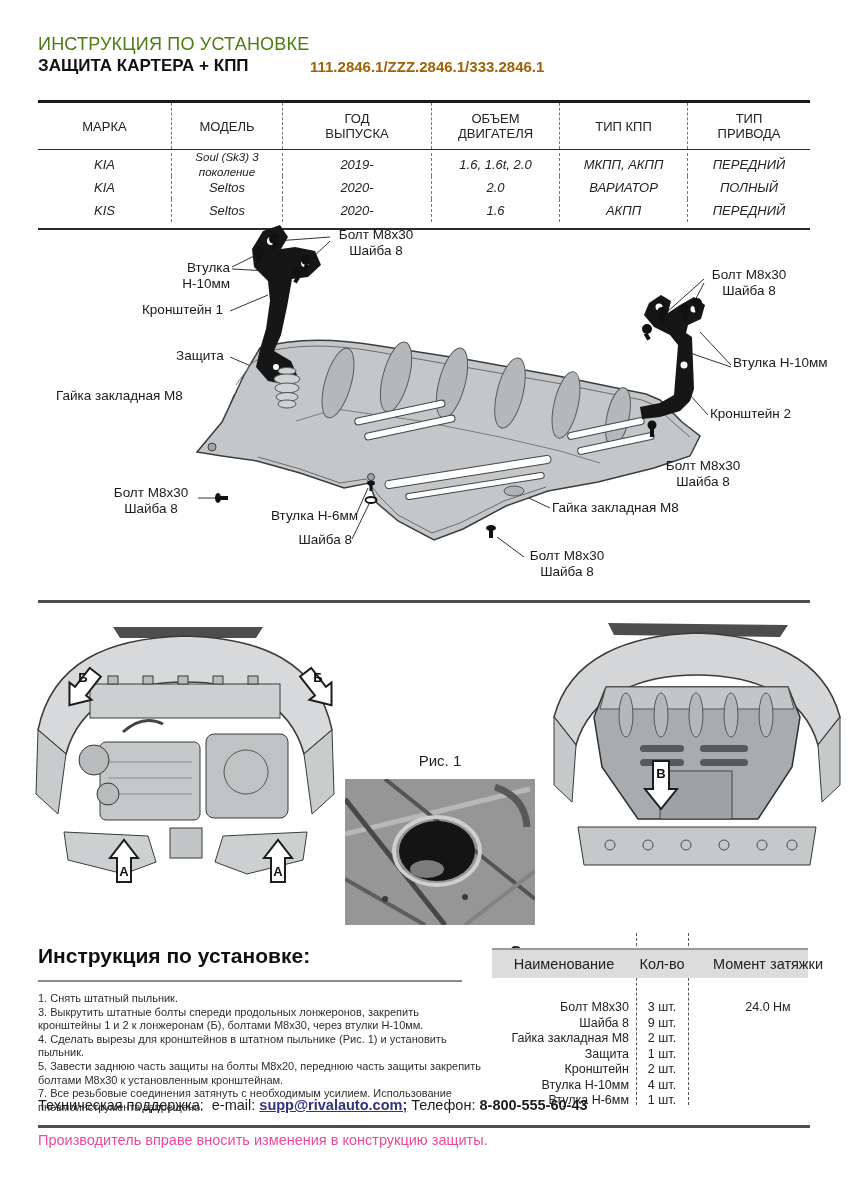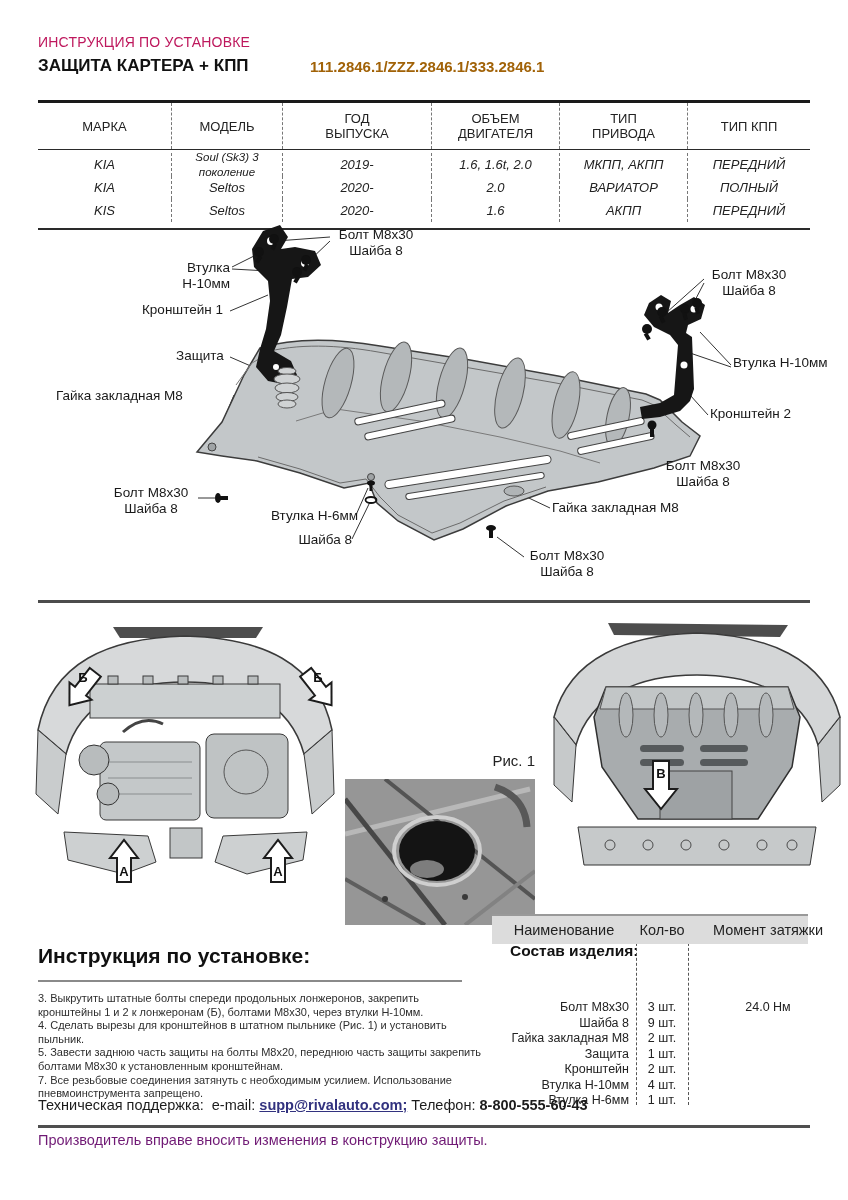--- a/index.html
+++ b/index.html
@@ -3,21 +3,21 @@
 <meta charset="utf-8">
 <style>
   html,body{margin:0;padding:0;}
   body{
     width:848px;height:1200px;position:relative;background:#ffffff;
     font-family:"Liberation Sans",sans-serif;color:#1a1a1a;overflow:hidden;
   }
   .abs{position:absolute;}
 
   
-  .hdr-line1{left:38px;top:34px;font-size:14px;letter-spacing:.2px;color:#be185d;}
+  .hdr-line1{left:38px;top:34px;font-size:18px;letter-spacing:.2px;color:#4d7c0f;}
   .hdr-line2{left:38px;top:56px;font-size:17px;font-weight:bold;color:#111;}
   .hdr-part{left:310px;top:58px;font-size:15px;font-weight:bold;color:#a16207;}
 
   
   .vtable{left:38px;top:100px;width:772px;border-top:3px solid #1a1a1a;border-bottom:2px solid #2a2a2a;}
   .vrow{display:grid;grid-template-columns:134px 111px 149px 128px 128px 122px;}
   .vhead{border-bottom:1.5px solid #2a2a2a;}
   .vcell{display:flex;align-items:center;justify-content:center;text-align:center;
          font-size:13px;line-height:15px;color:#222;border-right:1px dashed #777;
          white-space:pre-line;padding:2px 1px;}
@@ -28,66 +28,66 @@
 
   
   .dlabel{position:absolute;font-size:13.5px;line-height:15.5px;color:#191919;}
   .c{text-align:center;}
   .r{text-align:right;}
 
   
   .divider{left:38px;top:600px;width:772px;height:2.5px;background:#4c4c4c;}
 
   
-  .fig-caption{left:345px;top:752px;width:190px;text-align:right;font-size:15px;color:#222;}
+  .fig-caption{left:345px;top:752px;width:190px;text-align:center;font-size:15px;color:#222;}
 
   
   .inst-title{left:38px;top:944px;font-size:21px;font-weight:bold;color:#111;}
   .inst-rule{left:38px;top:980px;width:424px;height:2px;background:#8a8a8a;}
   .inst-list{left:38px;top:992px;width:446px;font-size:11px;line-height:13.6px;color:#2e2e2e;}
   .inst-list p{margin:0 0 0 0;}
 
   
   .parts-title{left:510px;top:942px;font-size:15.5px;font-weight:bold;color:#111;}
   .pdash{top:933px;height:172px;width:0;border-left:1.5px dashed #555;}
-  .phead{left:492px;top:914px;width:316px;height:28px;background:#dcdcdc;border-top:2px solid #999;
+  .phead{left:492px;top:948px;width:316px;height:28px;background:#dcdcdc;border-top:2px solid #999;
          display:grid;grid-template-columns:144px 52px 160px;}
   .phead div{display:flex;align-items:center;justify-content:center;font-size:14.5px;color:#222;}
   .prows{left:492px;top:1000px;width:356px;}
   .prow{display:grid;grid-template-columns:144px 52px 160px;height:15.5px;font-size:12.5px;color:#222;}
   .pname{text-align:right;padding-right:7px;}
   .pqty{text-align:center;}
   .ptq{text-align:center;}
 
   
   .foot-rule{left:38px;top:1125px;width:772px;height:2.5px;background:#4f4f4f;}
-  .foot-1{left:38px;top:1132px;font-size:14.5px;color:#701a75;}
+  .foot-1{left:38px;top:1132px;font-size:14.5px;color:#ec4899;}
   .foot-2{left:38px;top:1097px;font-size:14.5px;color:#1c1c1c;}
   .email-link{color:#32327f;font-weight:bold;text-decoration:underline;}
   .phone{font-weight:bold;}
   svg text{font-family:"Liberation Sans",sans-serif;}
 </style>
 </head>
 <body>
 
 <div class="abs hdr-line1">ИНСТРУКЦИЯ ПО УСТАНОВКЕ</div>
 <div class="abs hdr-line2">ЗАЩИТА КАРТЕРА + КПП</div>
 <div class="abs hdr-part">111.2846.1/ZZZ.2846.1/333.2846.1</div>
 
 <div class="abs vtable">
   <div class="vrow vhead">
     <div class="vcell">МАРКА</div>
     <div class="vcell">МОДЕЛЬ</div>
     <div class="vcell">ГОД
 ВЫПУСКА</div>
     <div class="vcell">ОБЪЕМ
 ДВИГАТЕЛЯ</div>
+    <div class="vcell">ТИП КПП</div>
     <div class="vcell">ТИП
 ПРИВОДА</div>
-    <div class="vcell">ТИП КПП</div>
   </div>
   <div class="vbody">
     <div class="vrow">
       <div class="vcell">KIA</div>
       <div class="vcell" style="font-size:11.5px">Soul (Sk3) 3 поколение</div>
       <div class="vcell">2019-</div>
       <div class="vcell">1.6, 1.6t, 2.0</div>
       <div class="vcell">МКПП, АКПП</div>
       <div class="vcell">ПЕРЕДНИЙ</div>
     </div>
@@ -361,20 +361,21 @@
     </g>
   <g transform="translate(113,168)">
     <path d="M-8,-24 L8,-24 L8,4 L16,4 L0,24 L-16,4 L-8,4 Z" fill="#fff" stroke="#1c1c1c" stroke-width="2"></path>
     <text x="0" y="-7" text-anchor="middle" font-size="13" font-weight="bold" fill="#111">В</text>
   </g>
 </svg>
 
 <div class="abs inst-title">Инструкция по установке:</div>
 <div class="abs inst-rule"></div>
 <div class="abs inst-list">
+  <p>1. Снять штатный пыльник.</p>
   <p>3. Выкрутить штатные болты спереди продольных лонжеронов, закрепить кронштейны 1 и 2 к лонжеронам (Б), болтами М8х30, через втулки Н-10мм.</p>
   <p>4. Сделать вырезы для кронштейнов в штатном пыльнике (Рис. 1) и установить пыльник.</p>
   <p>5. Завести заднюю часть защиты на болты М8х20, переднюю часть защиты закрепить болтами М8х30 к установленным кронштейнам.</p>
   <p>7. Все резьбовые соединения затянуть с необходимым усилием. Использование пневмоинструмента запрещено.</p>
 </div>
 
 <div class="abs parts-title">Состав изделия:</div>
 <div class="abs pdash" style="left:636px"></div>
 <div class="abs pdash" style="left:688px"></div>
 <div class="abs phead">

